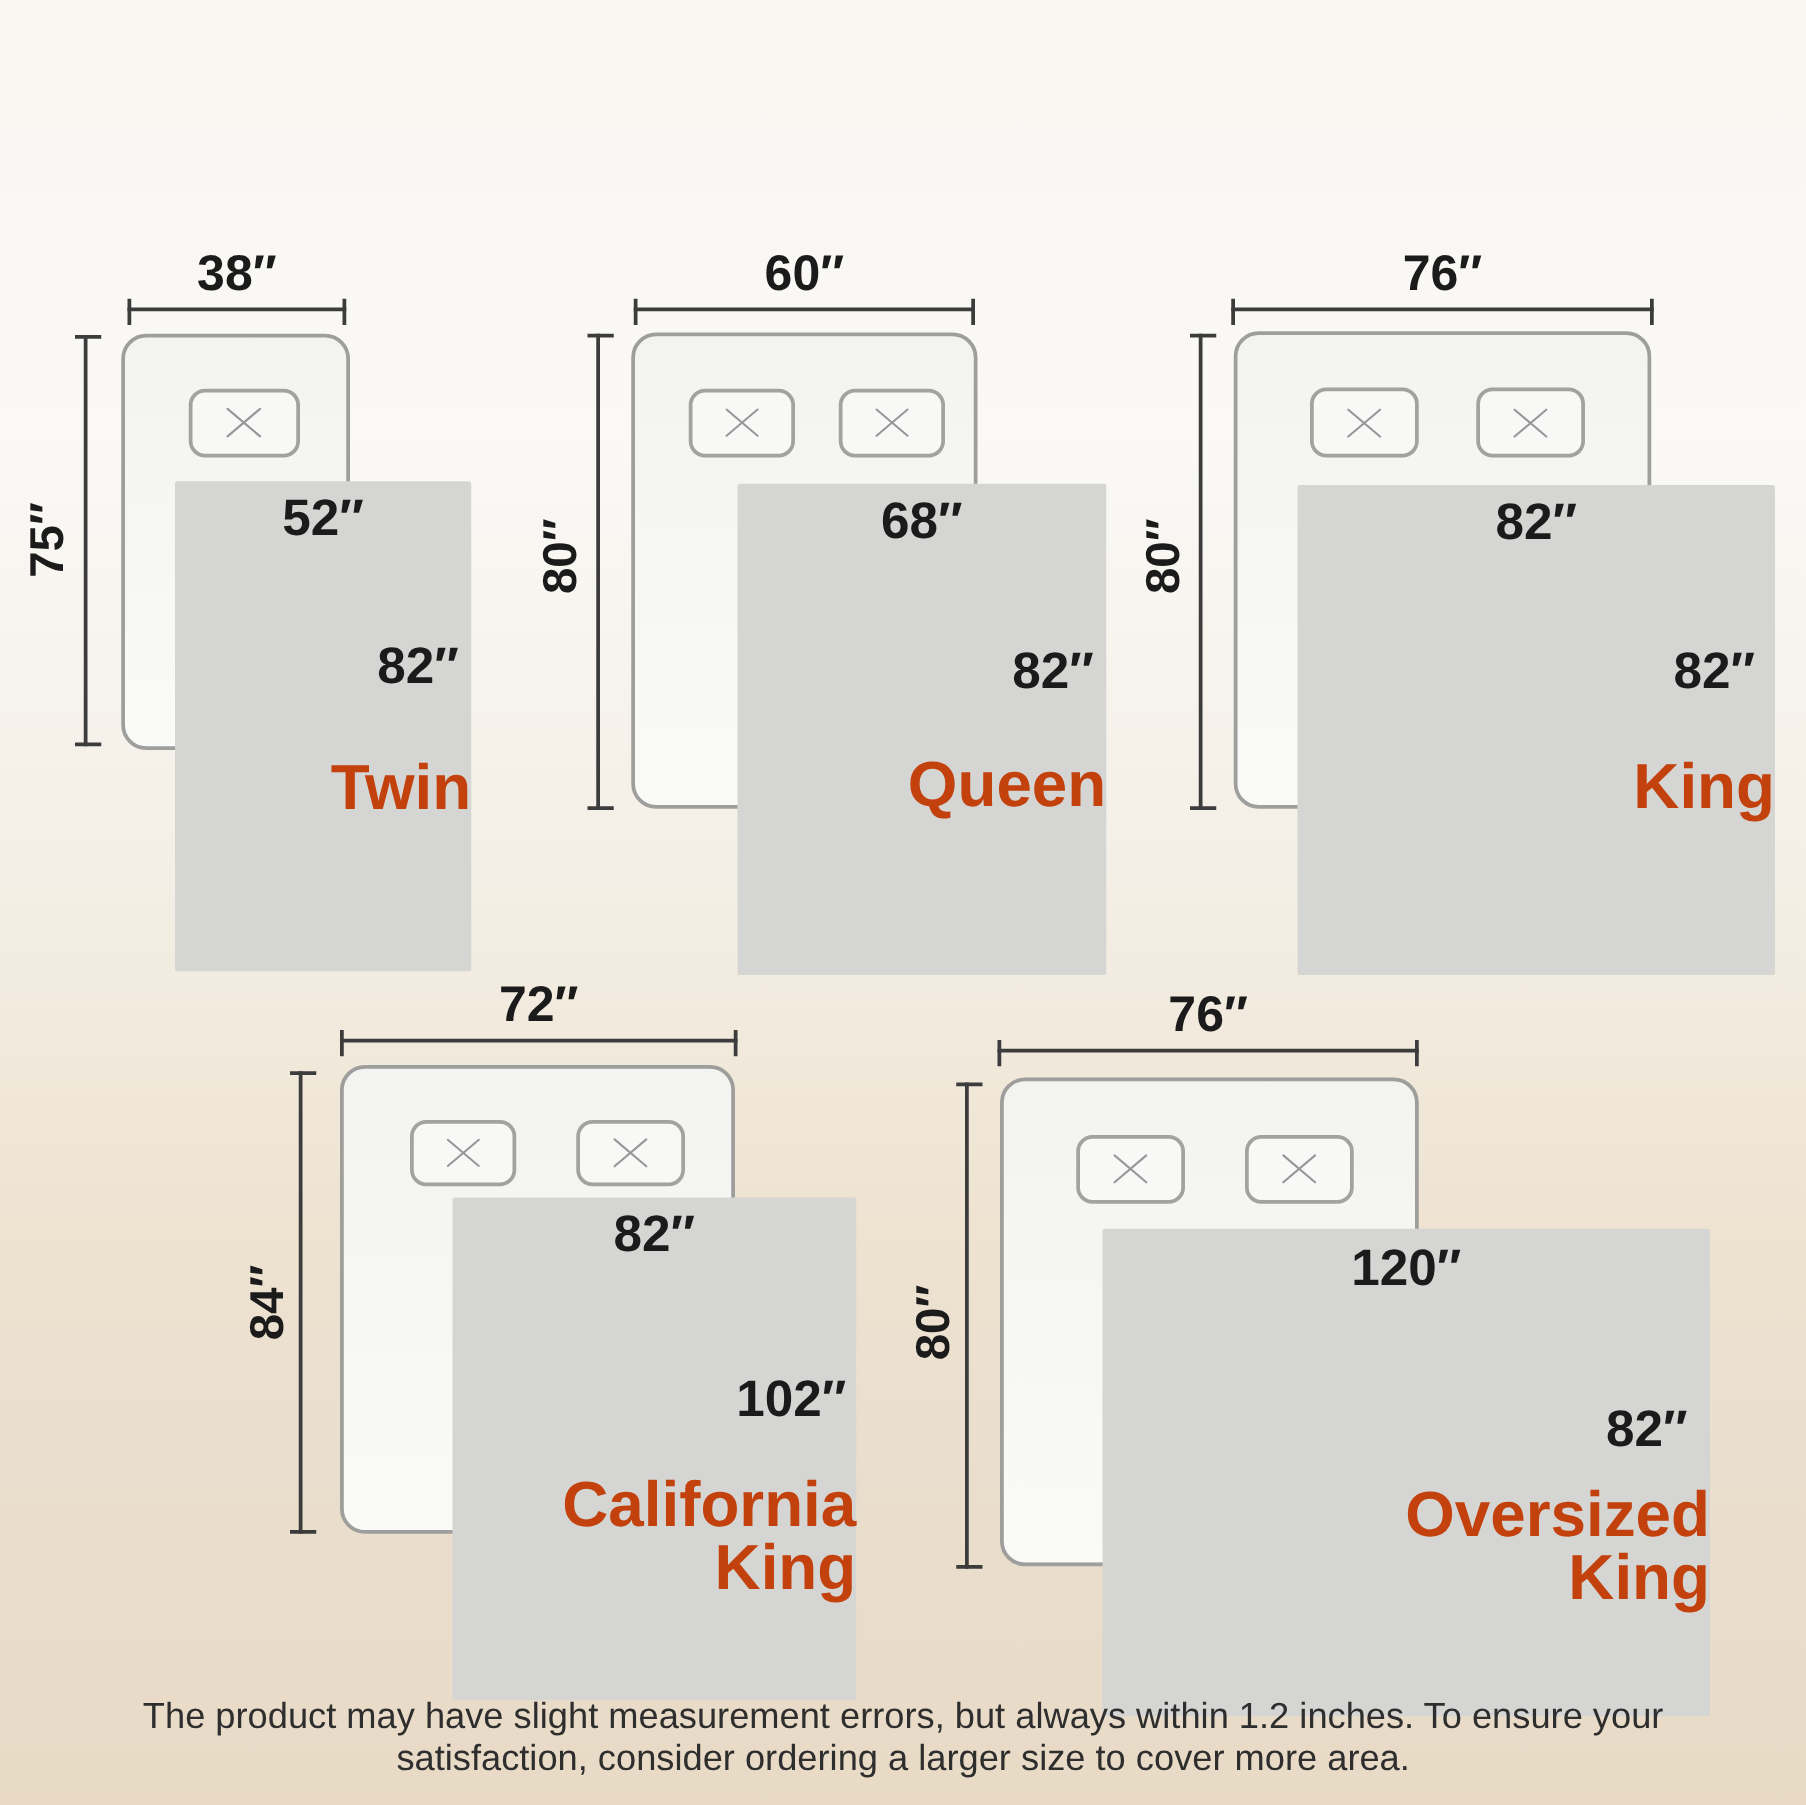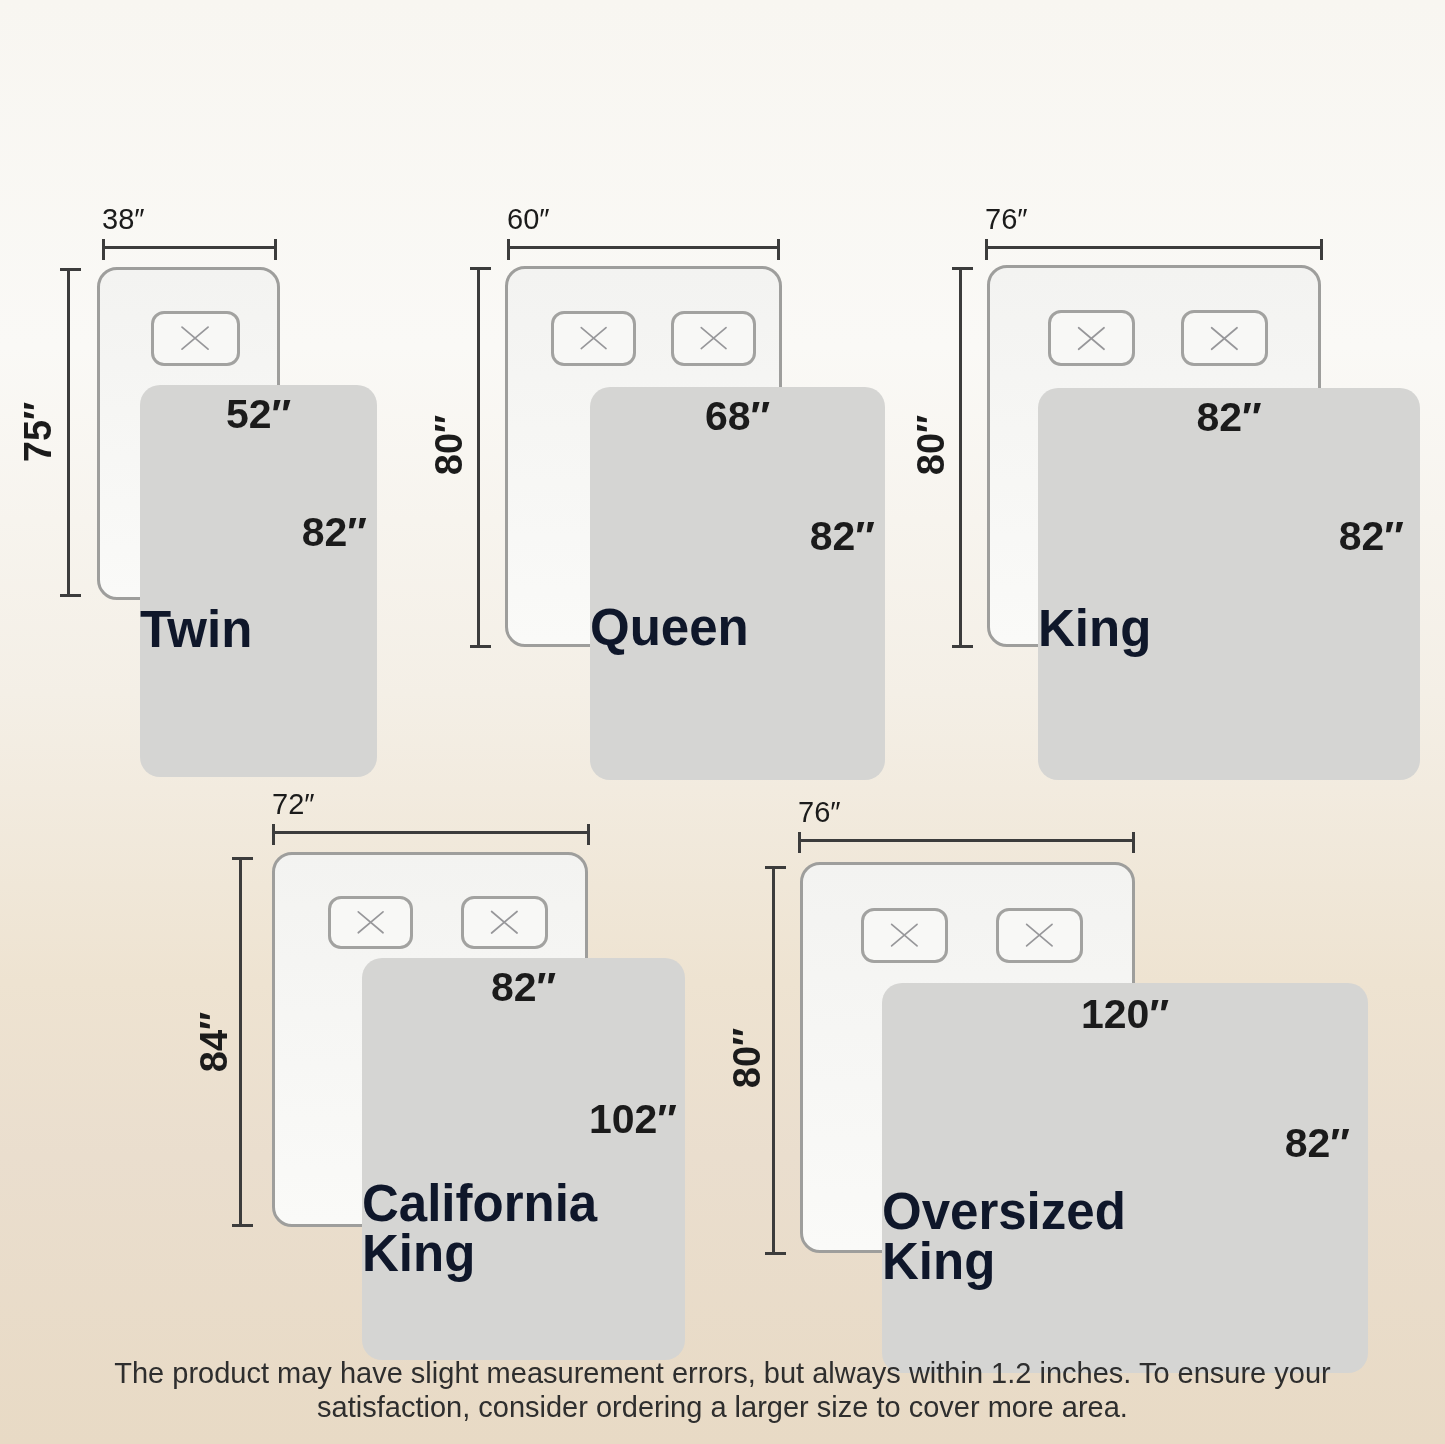--- a/index.html
+++ b/index.html
@@ -48,22 +48,23 @@
     font-weight: 700;
     letter-spacing: -1px;
     color: #1b1a17;
     transform: scaleX(0.76);
     transform-origin: center;
     white-space: nowrap;
   }
   .bed { position: absolute; inset: 0; }
   .hlabel {
     position: absolute;
-    font-size: 29px;
-    font-weight: 400;
+    text-align: center;
+    font-size: 40px;
+    font-weight: 700;
     color: var(--text-dark);
     height: 46px;
     line-height: 46px;
     white-space: nowrap;
   }
   .vlabel {
     position: absolute;
     width: 120px;
     height: 40px;
     display: flex;
@@ -100,41 +101,41 @@
     border-radius: 13px;
     display: flex;
     align-items: center;
     justify-content: center;
   }
   .x { width: 70%; height: 82%; }
   .x path { stroke: var(--pillow-x); stroke-width: 2.6; fill: none; stroke-linecap: round; }
   .blanket {
     position: absolute;
     background: var(--blanket-fill);
-    border-radius: 20px;
+    border-radius: 2px;
   }
   .bw {
     position: absolute; left: 0; right: 0;
     text-align: center;
     font-size: 41px; font-weight: 700;
     color: var(--text-dark);
     white-space: nowrap;
   }
   .bh {
     position: absolute;
     font-size: 41px; font-weight: 700;
     color: var(--text-dark);
     white-space: nowrap;
   }
   .bedname {
     position: absolute; left: 0; right: 0;
-    text-align: left;
+    text-align: right;
     font-size: 51px; font-weight: 700;
     line-height: 50px;
-    color: #0f172a;
+    color: #c2410c;
   }
   .bedname span { display: block; }
   .footer {
     position: absolute;
     left: 0; right: 0; top: 1356px;
     text-align: center;
     font-size: 29px;
     line-height: 34px;
     color: var(--footer-text);
   }

